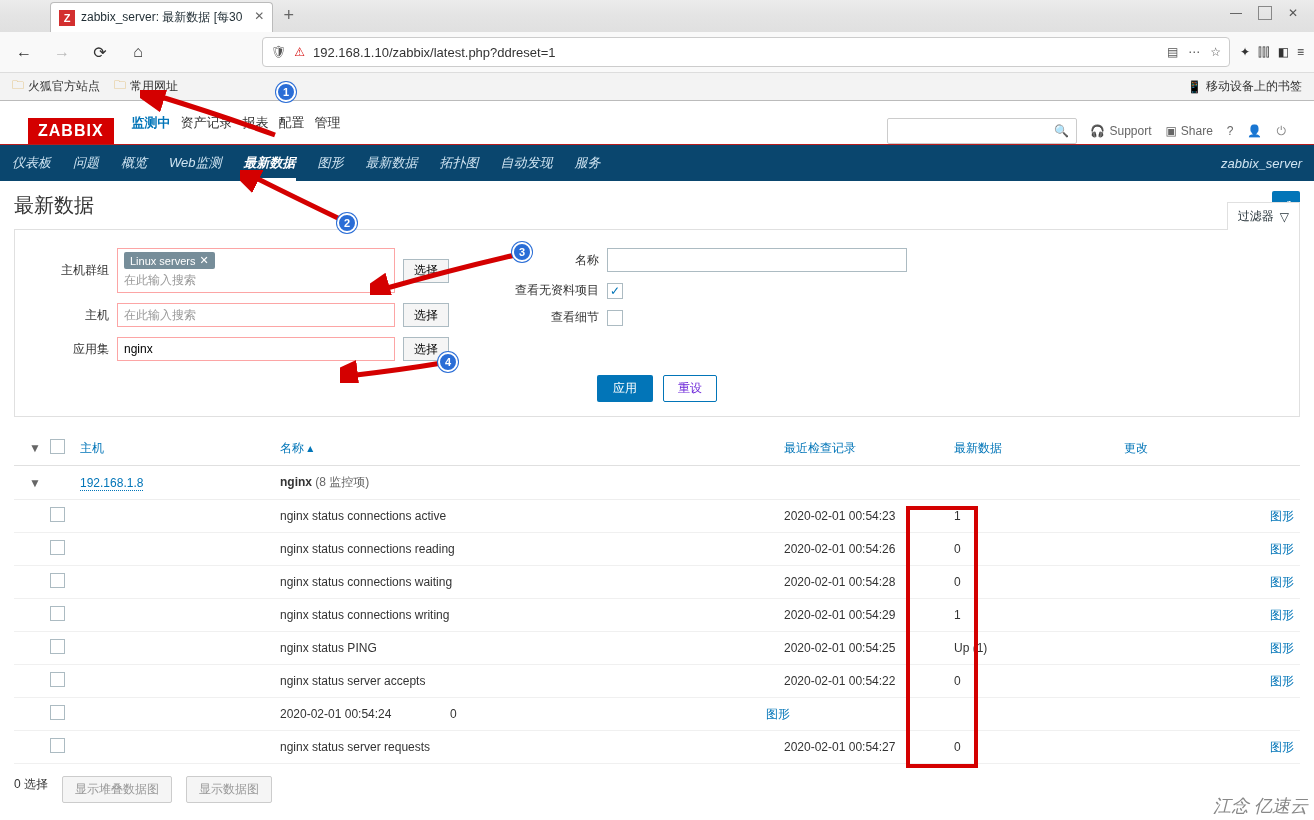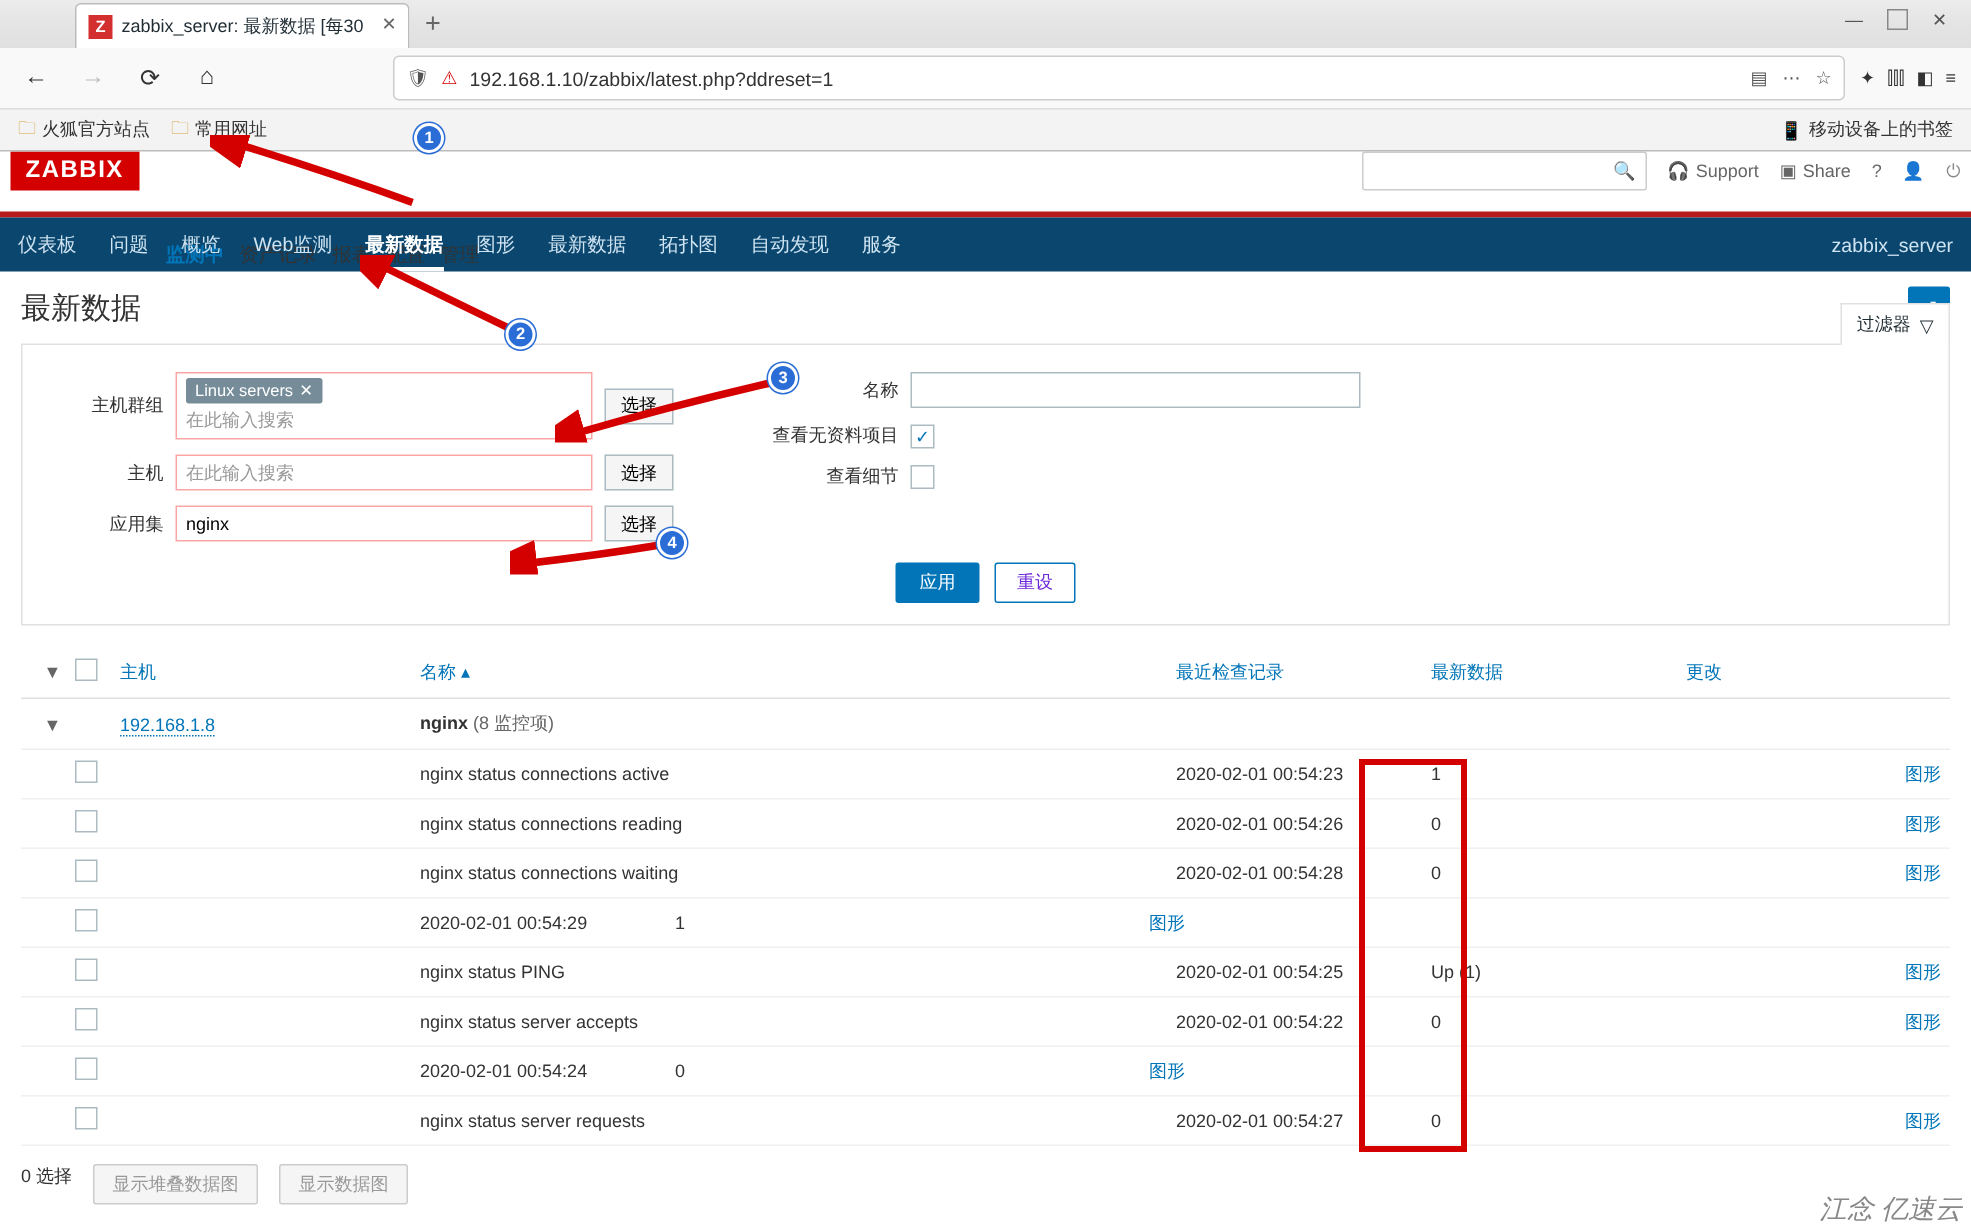--- a/index.html
+++ b/index.html
@@ -14,31 +14,31 @@
 .nav-btn { width: 28px; height: 28px; display: inline-flex; align-items: center; justify-content: center; color: #333; cursor: pointer; font-size: 16px; }
 .url-field { flex: 1; display: flex; align-items: center; border: 1px solid #ccc; border-radius: 4px; background: #fff; height: 30px; padding: 0 8px; gap: 8px; }
 .shield { color:#555; }
 .url-text { flex:1; font-size: 13px; color: #333; }
 .url-icons { display:flex; gap:10px; color:#555; }
 .bookmark-bar { display: flex; align-items: center; height: 28px; padding: 0 12px; background: #f3f3f3; border-top: 1px solid #ddd; gap: 14px; font-size: 12px; color: #333; }
 .bm-item { display:flex; align-items:center; gap:4px; cursor:pointer; }
 .bm-folder { color:#d9a441; }
 .bm-right { margin-left:auto; display:flex; align-items:center; gap:4px; }
 
-.zbx-top { display: flex; align-items: flex-start; background: #fff; height: 44px; padding: 0 7px; border-bottom: 4px solid #b91c1c; }
+.zbx-top { display: flex; align-items: flex-end; background: #fff; height: 44px; padding: 0 28px; border-bottom: 1px solid #b91c1c; }
 .zbx-logo { background: #d40000; color:#fff; font-weight:bold; padding: 4px 10px; font-size: 16px; letter-spacing:1px; }
 .zbx-menu { display:flex; margin-left:18px; gap:10px; font-size:13px; color:#333;margin-top:48px; }
 .zbx-menu-item { cursor:pointer; padding:12px 0; }
 .zbx-menu-item.active { color:#0275b8; font-weight:bold; }
 .zbx-top-right { margin-left:auto; display:flex; align-items:center; gap:14px; color:#666; }
 .zbx-search { border:1px solid #ccc; border-radius:2px; height:26px; width:190px; display:flex; align-items:center; padding:0 6px; color:#999; }
 .zbx-search span.icon { margin-left:auto; }
 .top-link { color:#666; display:flex; align-items:center; gap:4px; font-size:12px; cursor:pointer; }
 
-.zbx-sub { background:#0a466e; display:flex; align-items:center; height:36px; padding:0 12px; gap:22px; color:#cfe4f2; font-size:13px; }
+.zbx-sub { background:#0a466e; display:flex; align-items:center; height:36px; padding:0 12px; gap:22px; color:#cfe4f2; font-size:13px;font-style:italic; }
 .zbx-sub-item { cursor:pointer; padding:9px 0; }
 .zbx-sub-item.active { color:#fff; border-bottom:3px solid #fff; padding-bottom:6px; font-weight:bold; }
 .zbx-sub-right { margin-left:auto; color:#cfe4f2; }
 
 .page-header { display:flex; align-items:center; padding:10px 14px; }
 .page-title { font-size:20px; color:#333; }
 .fullscreen-btn { margin-left:auto; width:28px; height:28px; background:#0275b8; color:#fff; display:flex; align-items:center; justify-content:center; cursor:pointer; border-radius:2px; }
 
 .filter-wrap { margin:0 14px 14px; border:1px solid #e0e0e0; position:relative; }
 .filter-tab { position:absolute; right:-1px; top:-28px; background:#fff; border:1px solid #e0e0e0; border-bottom:none; padding:5px 10px; display:flex; align-items:center; gap:6px; font-size:12px; }
@@ -293,20 +293,21 @@
         <span class="col-name item-name">nginx status connections waiting</span>
         <span class="col-last-check last-check">2020-02-01 00:54:28</span>
         <span class="col-last-data last-data">0</span>
         <span class="col-change"></span>
         <span class="col-action"><a class="action-link">图形</a></span>
       </div>
       <div class="tbl-row">
         <span class="col-toggle"></span>
         <span class="col-chk"><span class="chkbox" style="width:15px;height:15px;border:1px solid #acbbc2;display:inline-block;"></span></span>
         <span class="col-host"></span>
+        <span class="col-name item-name">nginx status connections writing</span>
         <span class="col-last-check last-check">2020-02-01 00:54:29</span>
         <span class="col-last-data last-data">1</span>
         <span class="col-change"></span>
         <span class="col-action"><a class="action-link">图形</a></span>
       </div>
       <div class="tbl-row">
         <span class="col-toggle"></span>
         <span class="col-chk"><span class="chkbox" style="width:15px;height:15px;border:1px solid #acbbc2;display:inline-block;"></span></span>
         <span class="col-host"></span>
         <span class="col-name item-name">nginx status PING</span>

